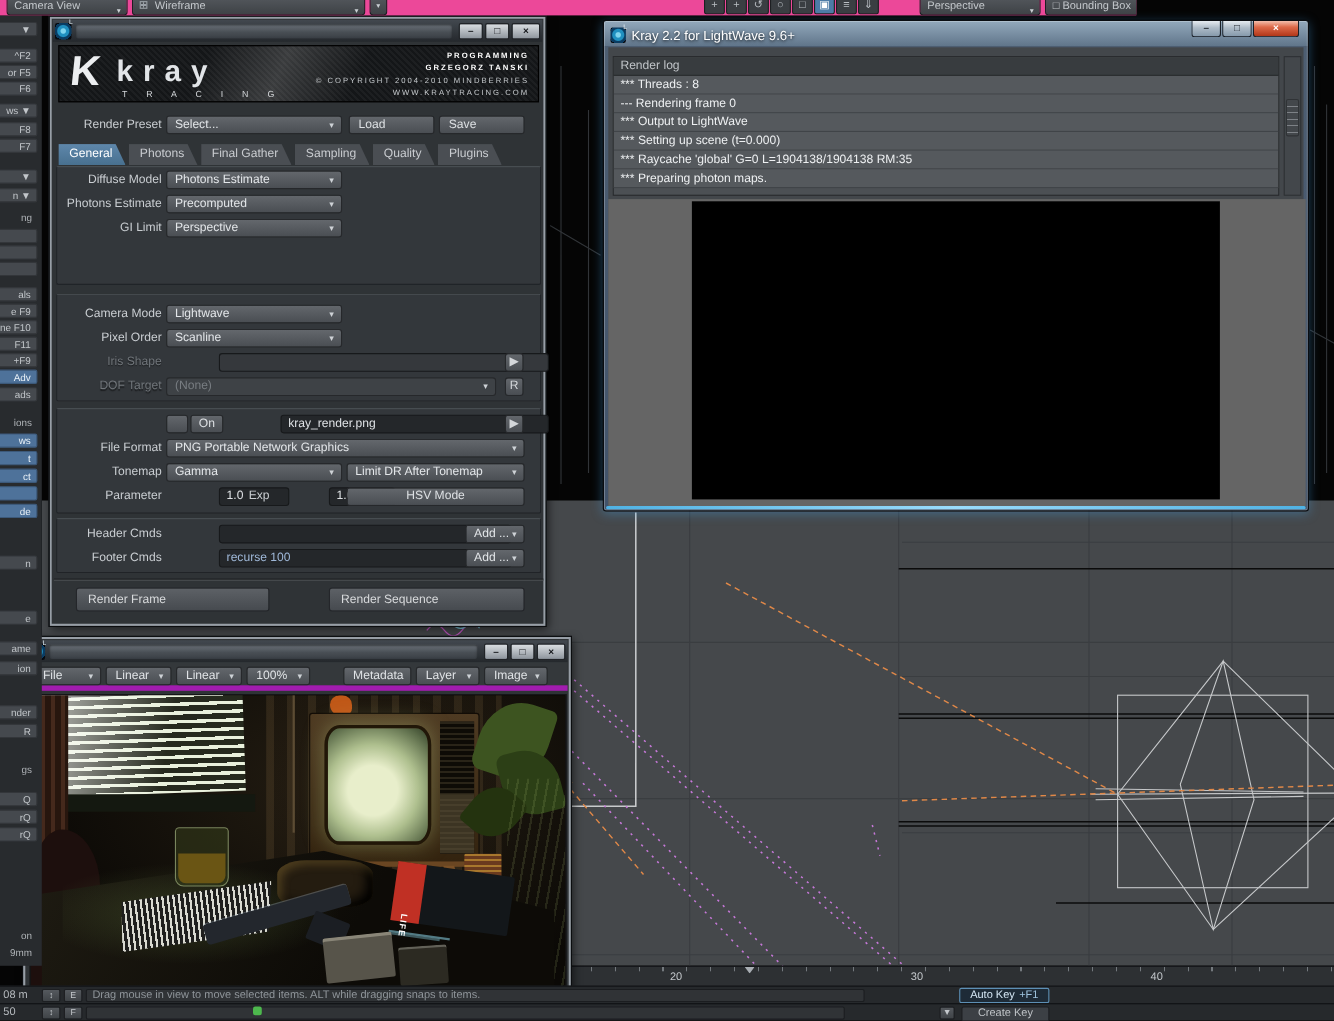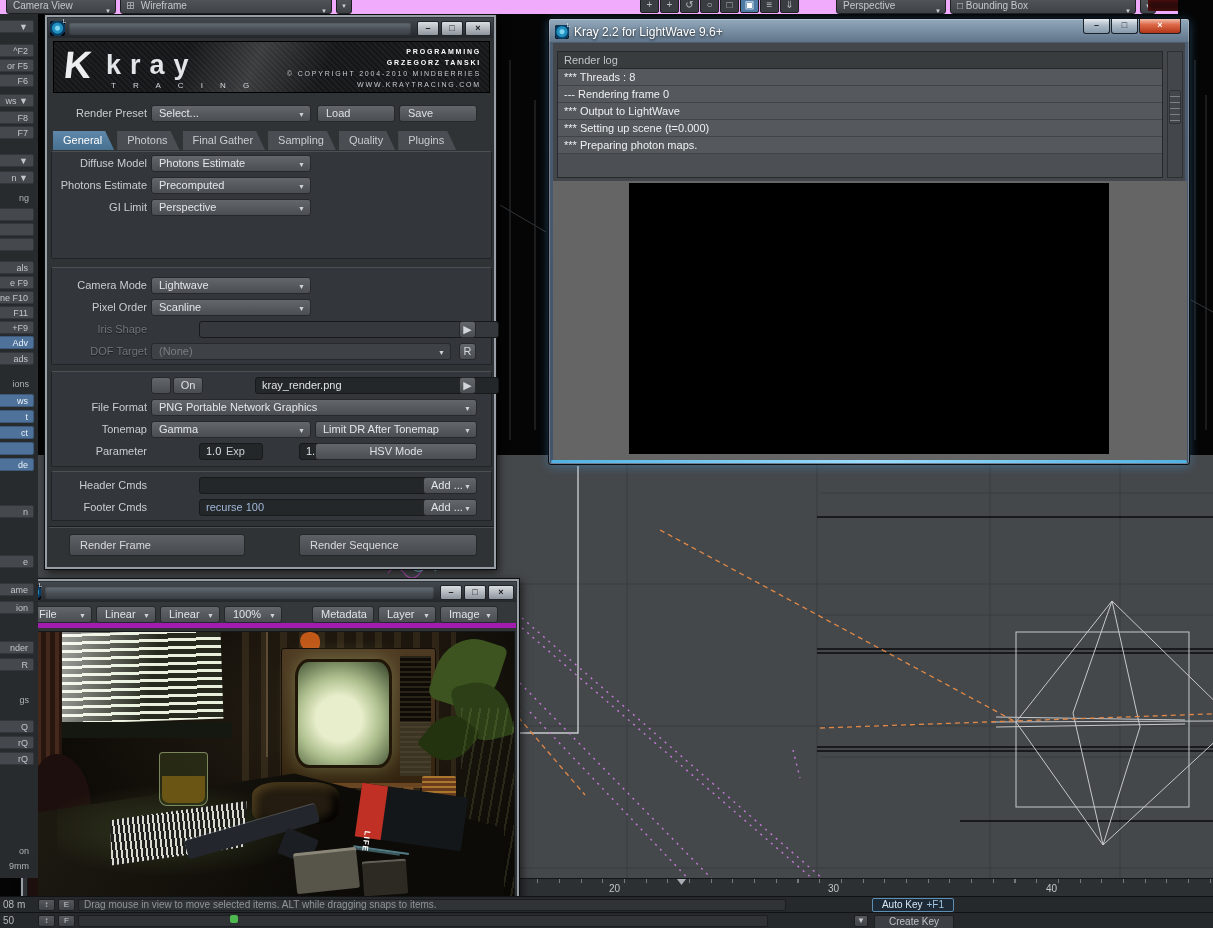--- a/index.html
+++ b/index.html
@@ -2,21 +2,21 @@
 <html><head>
 <meta charset="utf-8">
 <style>
   html,body{margin:0;padding:0;background:#111;}
   *{box-sizing:border-box;}
   #canvas{position:relative;width:1213px;height:928px;background:#050505;overflow:hidden;
           font-family:"Liberation Sans",sans-serif;-webkit-font-smoothing:antialiased;}
   .abs{position:absolute;}
 
   
-  #topbar{left:0;top:0;width:1178px;height:14px;background:#f0abfc;overflow:hidden;z-index:5;}
+  #topbar{left:0;top:0;width:1033px;height:14px;background:#ec4899;overflow:hidden;z-index:5;}
   .tb-ctl{position:absolute;top:-3px;height:17px;background:linear-gradient(180deg,#53575c,#3e4246);
           border:1px solid #1d1f22;border-radius:3px;color:#c4c8cc;font-size:10px;line-height:16px;
           padding:0 16px 0 6px;white-space:nowrap;overflow:hidden;}
   .tb-ctl .arr{position:absolute;right:4px;top:5px;font-size:6px;color:#cbd0d4;}
   .grid-ico{display:inline-block;width:7px;height:7px;border:1px solid #9aa0a6;margin-right:4px;
             background:linear-gradient(90deg,transparent 2px,#9aa0a6 2px 3px,transparent 3px),
                        linear-gradient(180deg,transparent 2px,#9aa0a6 2px 3px,transparent 3px);}
   .mini-dd{position:absolute;top:-3px;width:16px;height:17px;background:linear-gradient(180deg,#53575c,#3e4246);
            border:1px solid #1d1f22;border-radius:3px;}
   .mini-dd .arr{position:absolute;left:4px;top:5px;font-size:6px;color:#cbd0d4;}
@@ -538,20 +538,21 @@
     </div>
     <div id="w2content"></div>
     <div id="logpanel">
       <div id="loghdr">Render log</div>
       <div>
 
       <div class="logline">*** Threads : 8</div>
           <div class="logline">--- Rendering frame 0</div>
           <div class="logline">*** Output to LightWave</div>
           <div class="logline">*** Setting up scene (t=0.000)</div>
+          <div class="logline">*** Raycache 'global' G=0 L=1904138/1904138 RM:35</div>
           <div class="logline">*** Preparing photon maps.</div>
         </div>
     </div>
     <div id="logscroll">
       <div id="logthumb"></div>
     </div>
     <div id="preview">
       <div id="previewblack"></div>
     </div>
   </div>

